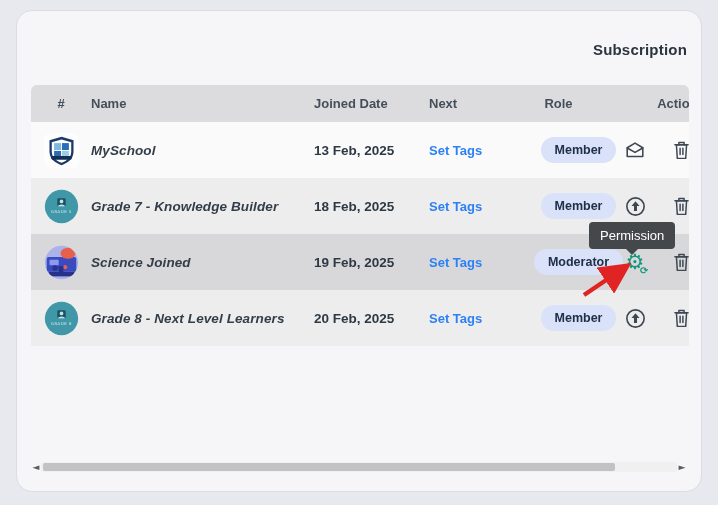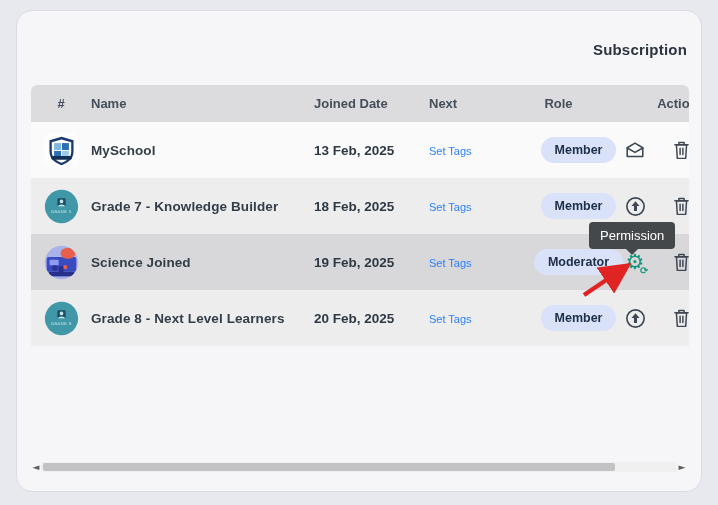--- a/index.html
+++ b/index.html
@@ -42,24 +42,24 @@
   .th-num { text-align:center; }
   .th-date { padding-left: 11px; }
   .th-tags { padding-left: 7px; }
   .th-role, .th-actions { text-align:center; }
   .row { height: 56px; font-size: 13.5px; }
   .row.odd  { background: var(--row-odd); }
   .row.even { background: var(--row-even); }
   .row.highlighted { background: var(--row-highlight); }
   .c-num { display:flex; justify-content:center; }
   .avatar { width:37px; height:37px; display:block; }
-  .c-name { font-weight: bold; color: var(--name-text); letter-spacing:.1px; }
+  .c-name { font-weight: bold; color: var(--name-text); letter-spacing:.1px;font-style:italic; }
   .c-date { padding-left: 11px; font-weight: bold; color: var(--date-text); }
   .c-tags { padding-left: 7px; }
-  .set-tags { color: var(--link-blue); font-size: 11px; font-weight: normal; text-decoration:none; cursor:pointer; }
+  .set-tags { color: var(--link-blue); font-size: 13px; font-weight: bold; text-decoration:none; cursor:pointer; }
   .c-role { display:flex; justify-content:center; }
   .badge {
     background: var(--badge-bg); color: var(--badge-text);
     font-size: 12.5px; font-weight: bold; padding: 6px 14px; border-radius: 14px;
     white-space: nowrap;
     margin-left: 40px;
   }
   .c-actions { display:flex; align-items:center; padding-left: 12px; gap: 22px; }
   .action-icon { width:24px; height:24px; display:flex; align-items:center; justify-content:center; cursor:pointer; }
   .gear-wrap { position:relative; font-family:"DejaVu Sans", sans-serif; color: var(--gear-teal); font-size:21px; line-height:1; }

